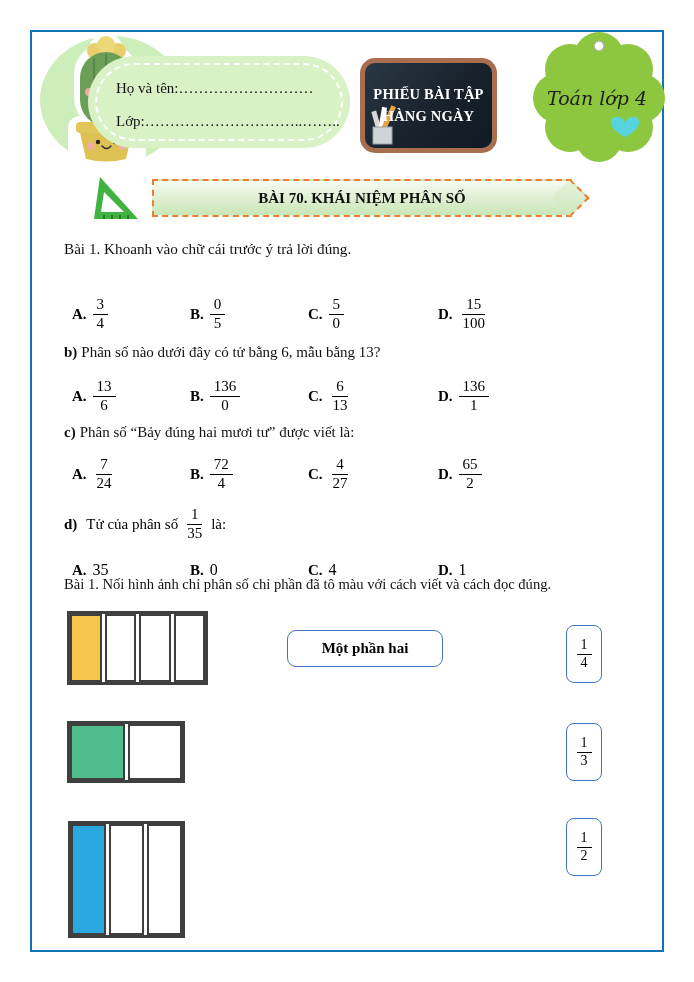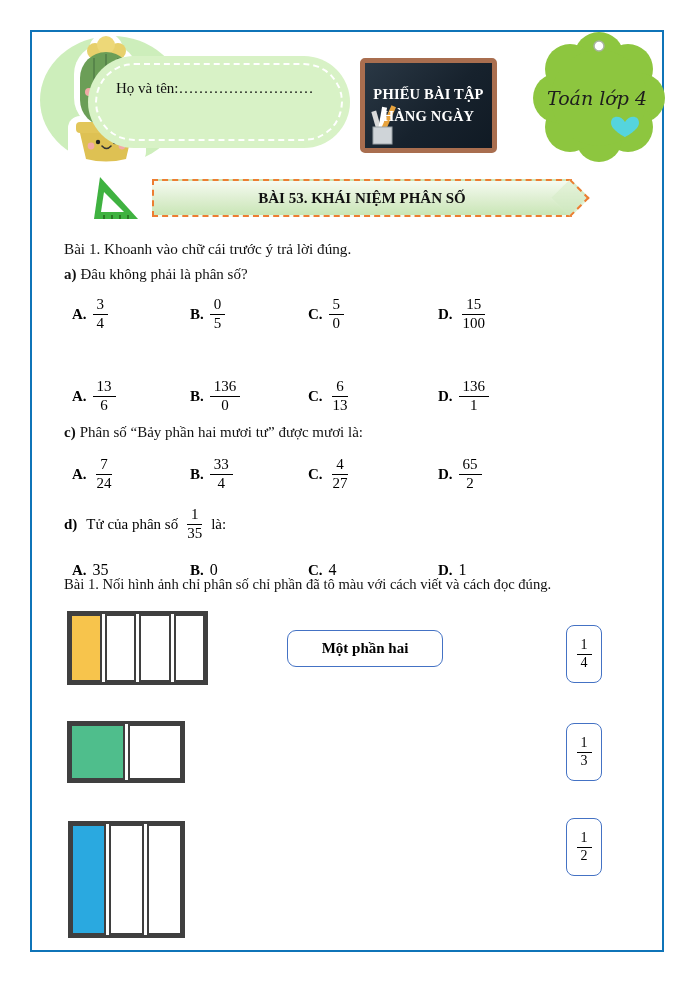--- a/index.html
+++ b/index.html
@@ -12,21 +12,21 @@
   .cactus-svg { position:absolute; left:38px; top:34px; }
   .name-plate { position:absolute; left:88px; top:56px; width:262px; height:92px;
                 background:#d8f2c6; border-radius:46px; }
   .name-plate-dash { position:absolute; inset:7px; border:2px dashed #ffffff; border-radius:40px; }
   .hdr-line { position:absolute; left:116px; font-size:15px; color:#111; width:230px;
               white-space:nowrap; overflow:hidden; }
   .hdr-line1 { top:80px; }
   .hdr-line2 { top:113px; }
 
   .blackboard { position:absolute; left:360px; top:58px; width:137px; height:95px;
-                border:5px solid #A96E4F; border-radius:5px;
+                border:5px solid #A96E4F; border-radius:15px;
                 background:linear-gradient(135deg,#2a3845 0%,#17222d 55%,#101a24 100%);
                 display:flex; align-items:center; justify-content:center; }
   .board-text { color:#fff; font-weight:bold; font-size:14.5px; text-align:center;
                 line-height:1.5; letter-spacing:.2px; position:relative; z-index:2; }
   .chalk-svg { position:absolute; left:3px; bottom:2px; z-index:1; }
 
   .badge-svg { position:absolute; left:533px; top:32px; }
   .badge-text { font-style:italic; font-family:"DejaVu Serif", serif; font-size:19px; fill:#1d1d1d; }
 
   
@@ -108,20 +108,21 @@
     <circle cx="77" cy="108" r="2.2" fill="#222"></circle>
     <circle cx="53" cy="112" r="3.4" fill="#f2aaa7"></circle>
     <circle cx="84" cy="112" r="3.4" fill="#f2aaa7"></circle>
     <path d="M64 112 q4.5 5 9 0" fill="none" stroke="#333" stroke-width="1.6" stroke-linecap="round"></path>
   </svg>
 
   <div class="name-plate">
     <div class="name-plate-dash"></div>
   </div>
   <div class="hdr-line hdr-line1">Họ và tên:………………………</div>
+  <div class="hdr-line hdr-line2">Lớp:…………………………..……..</div>
 
   <div class="blackboard">
     <svg class="chalk-svg" width="34" height="44" viewBox="0 0 34 44">
       <rect x="6" y="9" width="5" height="20" fill="#d9d9d9" transform="rotate(-16 8 19)"></rect>
       <rect x="12" y="5" width="5" height="24" fill="#ffffff" transform="rotate(10 14 17)"></rect>
       <rect x="18" y="3" width="5" height="26" fill="#e8a33d" transform="rotate(24 20 16)"></rect>
       <rect x="5" y="25" width="19" height="17" fill="#cfd4d8" stroke="#9aa1a6" stroke-width="1"></rect>
     </svg>
     <div class="board-text">
       <div>PHIẾU BÀI TẬP</div>
@@ -149,28 +150,25 @@
   <svg class="tri-svg" width="48" height="48" viewBox="0 0 48 48">
     <polygon points="8,3 2,45 46,45" fill="#3FB240"></polygon>
     <polygon points="12,18 9,38 32,38" fill="#ffffff"></polygon>
     <line x1="12" y1="41" x2="12" y2="45" stroke="#246b1c" stroke-width="1.6"></line>
     <line x1="20" y1="41" x2="20" y2="45" stroke="#246b1c" stroke-width="1.6"></line>
     <line x1="28" y1="41" x2="28" y2="45" stroke="#246b1c" stroke-width="1.6"></line>
     <line x1="36" y1="41" x2="36" y2="45" stroke="#246b1c" stroke-width="1.6"></line>
   </svg>
   <div class="banner">
     <div class="banner-tip"></div>
-    <span class="banner-title">BÀI 53. KHÁI NIỆM PHÂN SỐ</span>
+    <span class="banner-title">BÀI 70. KHÁI NIỆM PHÂN SỐ</span>
   </div>
 
   <div class="h-bold" style="top:240px">Bài 1. Khoanh vào chữ cái trước ý trả lời đúng.</div>
 
-  <div class="q-line" style="top:266px">
-    <span class="q-label">a)</span><span>Đâu không phải là phân số?</span>
-  </div>
   <div class="opt-row" style="top:292px">
       <div class="opt">
         <span class="olet">A.</span>
         <span class="frac">
           <span class="fnum">3</span>
           <span class="fden">4</span>
         </span>
       </div>
       <div class="opt">
         <span class="olet">B.</span>
@@ -188,20 +186,23 @@
       </div>
       <div class="opt">
         <span class="olet">D.</span>
         <span class="frac">
           <span class="fnum">15</span>
           <span class="fden">100</span>
         </span>
       </div>
     </div>
 
+  <div class="q-line" style="top:344px">
+    <span class="q-label">b)</span><span>Phân số nào dưới đây có tử bằng 6, mẫu bằng 13?</span>
+  </div>
   <div class="opt-row" style="top:374px">
       <div class="opt">
         <span class="olet">A.</span>
         <span class="frac">
           <span class="fnum">13</span>
           <span class="fden">6</span>
         </span>
       </div>
       <div class="opt">
         <span class="olet">B.</span>
@@ -220,34 +221,34 @@
       <div class="opt">
         <span class="olet">D.</span>
         <span class="frac">
           <span class="fnum">136</span>
           <span class="fden">1</span>
         </span>
       </div>
     </div>
 
   <div class="q-line" style="top:424px">
-    <span class="q-label">c)</span><span>Phân số “Bảy phần hai mươi tư” được mươi là:</span>
+    <span class="q-label">c)</span><span>Phân số “Bảy đúng hai mươi tư” được viết là:</span>
   </div>
   <div class="opt-row" style="top:452px">
       <div class="opt">
         <span class="olet">A.</span>
         <span class="frac">
           <span class="fnum">7</span>
           <span class="fden">24</span>
         </span>
       </div>
       <div class="opt">
         <span class="olet">B.</span>
         <span class="frac">
-          <span class="fnum">33</span>
+          <span class="fnum">72</span>
           <span class="fden">4</span>
         </span>
       </div>
       <div class="opt">
         <span class="olet">C.</span>
         <span class="frac">
           <span class="fnum">4</span>
           <span class="fden">27</span>
         </span>
       </div>

